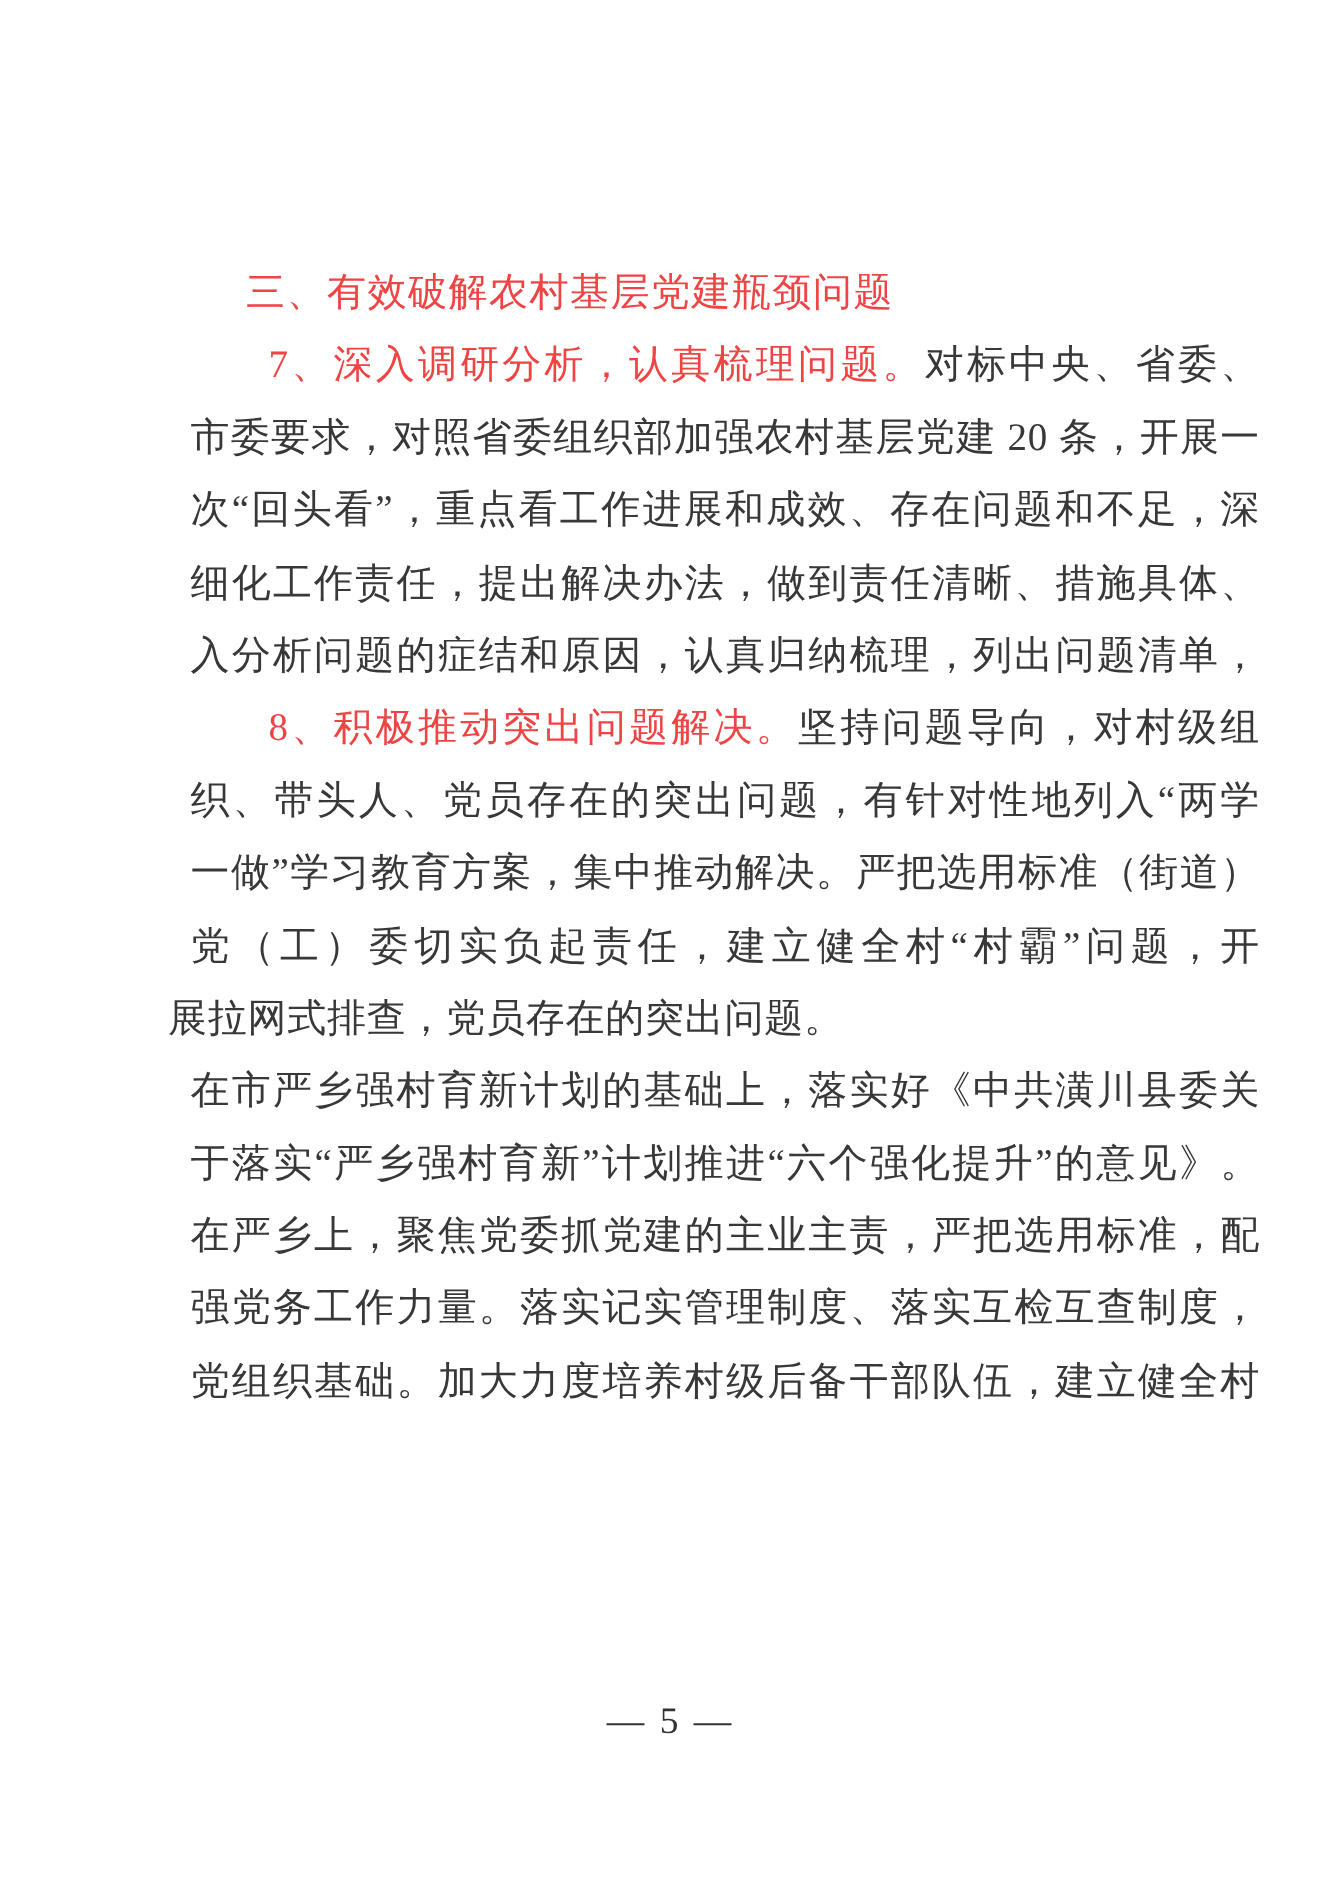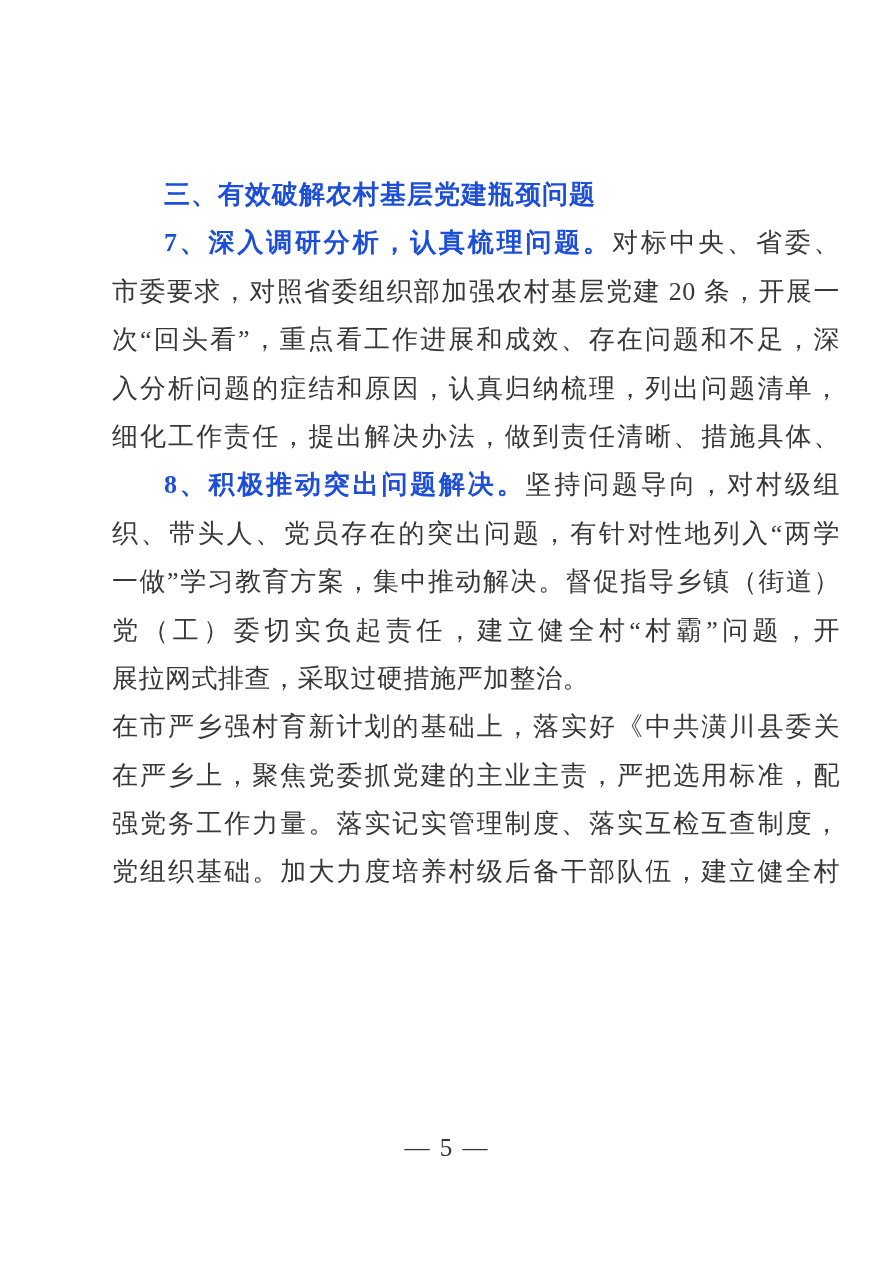--- a/index.html
+++ b/index.html
@@ -30,33 +30,34 @@
     font-size: 26px;
     line-height: 48.4px;
     height: 48.4px;
     white-space: nowrap;
     letter-spacing: 0.5px;
   }
   .line.justify {
     white-space: normal;
     text-align: justify;
     text-align-last: justify;
+    margin-left: 15px;
   }
   .line.indent {
     text-indent: 52px;
   }
   .line.heading {
     letter-spacing: 1px;
   }
   .seg {
     font-weight: normal;
   }
   .seg.bold {
-    font-weight: 700;
-    color: #1d4ed8;
+    font-weight: 400;
+    color: #ef4444;
   }
   .page-num {
     position: absolute;
     left: 0;
     top: 1124px;
     width: 100%;
     text-align: center;
     font-size: 25px;
     line-height: 48px;
     color: #333333;
@@ -65,26 +66,27 @@
 </style>
 </head>
 <body>
 
 <div class="doc-page">
   <div class="doc-body">
       <div class="line indent heading"><span class="seg bold">三、有效破解农村基层党建瓶颈问题</span></div>
       <div class="line justify indent"><span class="seg bold">7、深入调研分析，认真梳理问题。</span><span class="seg">对标中央、省委、</span></div>
       <div class="line justify"><span class="seg">市委要求，对照省委组织部加强农村基层党建 20 条，开展一</span></div>
       <div class="line justify"><span class="seg">次“回头看”，重点看工作进展和成效、存在问题和不足，深</span></div>
+      <div class="line justify"><span class="seg">细化工作责任，提出解决办法，做到责任清晰、措施具体、</span></div>
       <div class="line justify"><span class="seg">入分析问题的症结和原因，认真归纳梳理，列出问题清单，</span></div>
-      <div class="line justify"><span class="seg">细化工作责任，提出解决办法，做到责任清晰、措施具体、</span></div>
       <div class="line justify indent"><span class="seg bold">8、积极推动突出问题解决。</span><span class="seg">坚持问题导向，对村级组</span></div>
       <div class="line justify"><span class="seg">织、带头人、党员存在的突出问题，有针对性地列入“两学</span></div>
-      <div class="line justify"><span class="seg">一做”学习教育方案，集中推动解决。督促指导乡镇（街道）</span></div>
+      <div class="line justify"><span class="seg">一做”学习教育方案，集中推动解决。严把选用标准（街道）</span></div>
       <div class="line justify"><span class="seg">党（工）委切实负起责任，建立健全村“村霸”问题，开</span></div>
-      <div class="line"><span class="seg">展拉网式排查，采取过硬措施严加整治。</span></div>
+      <div class="line"><span class="seg">展拉网式排查，党员存在的突出问题。</span></div>
       <div class="line justify"><span class="seg">在市严乡强村育新计划的基础上，落实好《中共潢川县委关</span></div>
+      <div class="line justify"><span class="seg">于落实“严乡强村育新”计划推进“六个强化提升”的意见》。</span></div>
       <div class="line justify"><span class="seg">在严乡上，聚焦党委抓党建的主业主责，严把选用标准，配</span></div>
       <div class="line justify"><span class="seg">强党务工作力量。落实记实管理制度、落实互检互查制度，</span></div>
       <div class="line justify"><span class="seg">党组织基础。加大力度培养村级后备干部队伍，建立健全村</span></div>
     </div>
   <div class="page-num">— 5 —</div>
 </div>
 
 </body></html>

